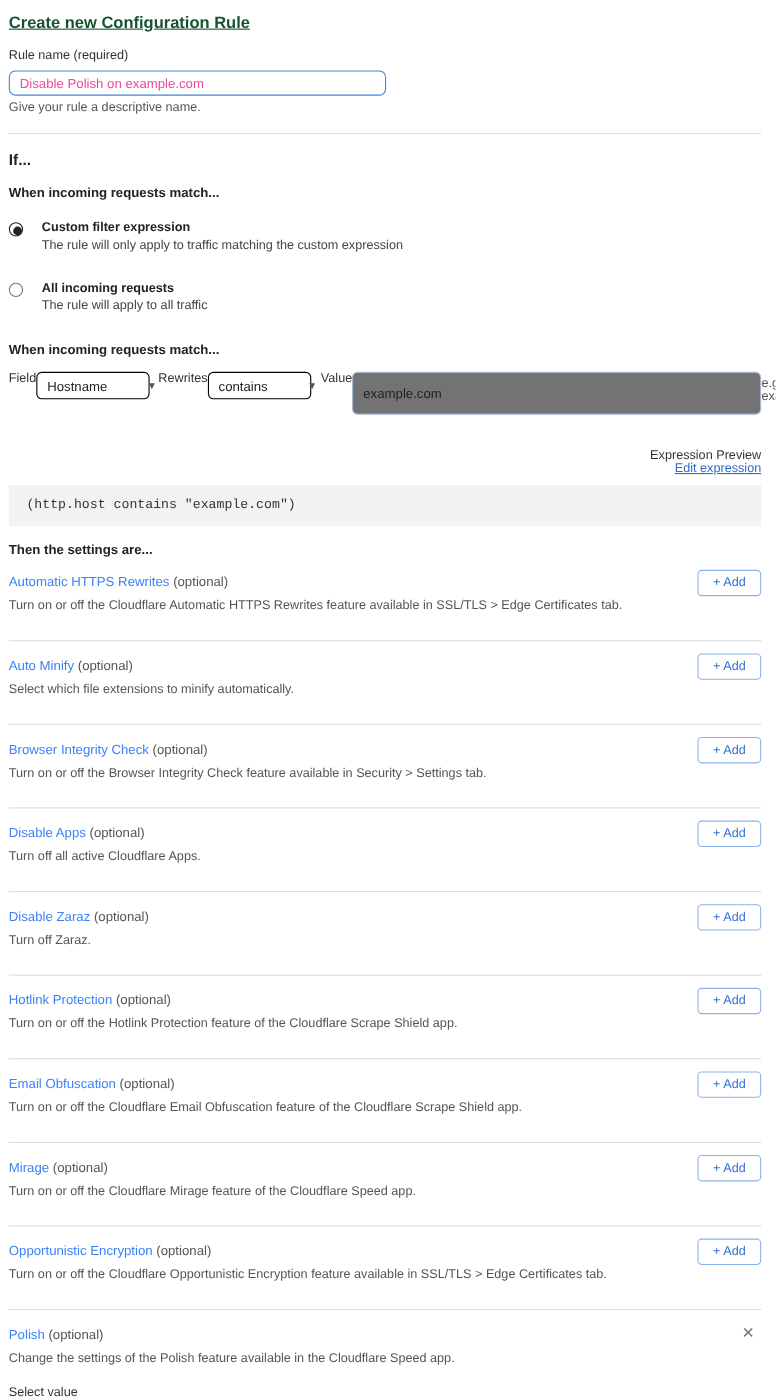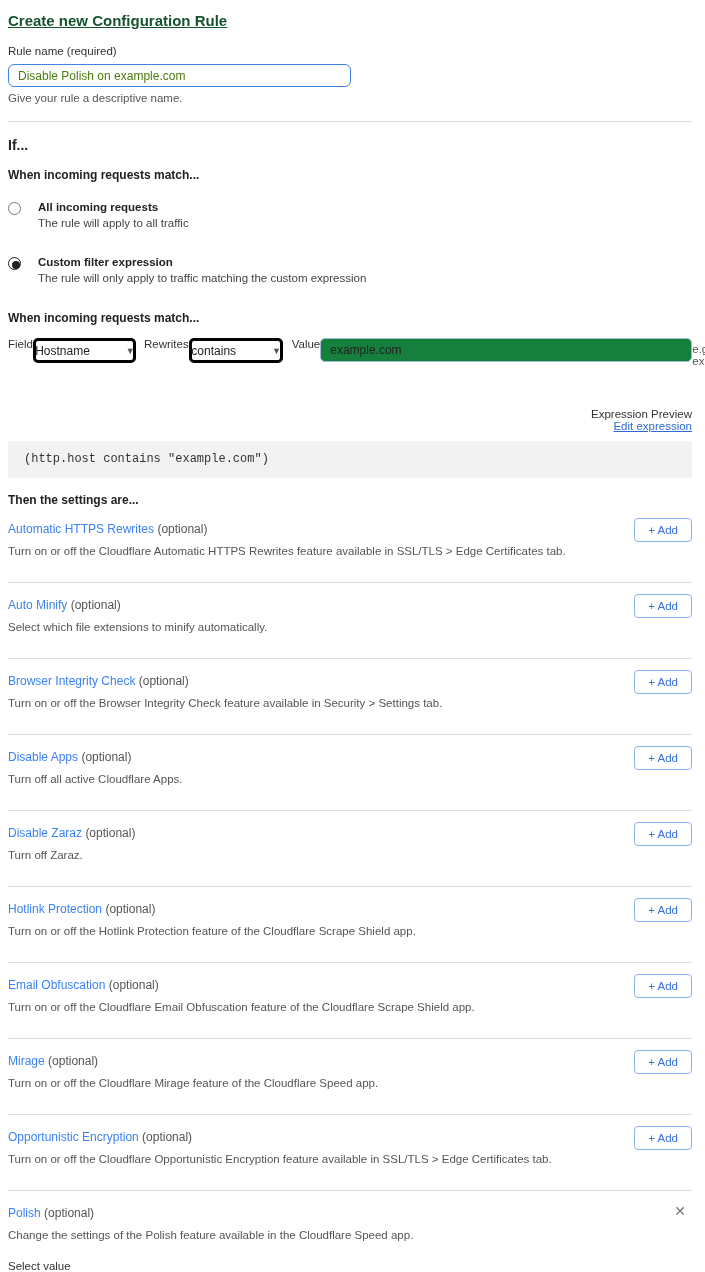--- a/index.html
+++ b/index.html
@@ -24,21 +24,21 @@
   .helper-text { font-size: 11.5px; color: #555; margin-top: 5px; }
 
   .rule-name-block { margin-top: 16px; }
   .rule-name-input {
     margin-top: 7px;
     width: 343px;
     height: 23px;
     padding: 2px 9px;
     font-size: 12px;
     font-family: "Liberation Sans", sans-serif;
-    color: #4d7c0f;
+    color: #ec4899;
     border: 1px solid #3f85e0;
     border-radius: 6px;
     outline: none;
     background: #fff;
     display: block;
   }
 
   .divider { border: none; border-top: 1px solid #dcdcdc; margin: 17px 0 0 0; }
 
   .if-heading { font-size: 14px; font-weight: 700; color: #222; margin-top: 15px; }
@@ -69,46 +69,46 @@
   .radio-label { font-size: 11.5px; font-weight: 700; color: #222; }
   .radio-desc { font-size: 11.5px; color: #444; margin-top: 4px; }
 
   .matcher-heading { margin-top: 27px; }
   .matcher-row { display: flex; align-items: flex-start; margin-top: 13px; }
   .matcher-col { display: flex; flex-direction: row; }
   .matcher-col .small-label { margin-bottom: 6px; }
 
   .select-box {
     height: 25px;
-    border: 3px solid #000000;
+    border: 1px solid #000000;
     border-radius: 5px;
     background: #fff;
     display: flex;
     align-items: center;
-    justify-content: center;
+    justify-content: space-between;
     padding: 0 8px 0 9px;
     font-size: 12px;
     color: #222;
     cursor: pointer;
     gap: 28px;
   }
   .select-caret { font-size: 9px; color: #555; margin-left: 8px; }
 
   .field-select { width: 103px; }
   .operator-select { width: 94px; margin-left: 8px; }
   .operator-wrap { margin-left: 8px; }
   .value-wrap { margin-left: 9px; }
   .value-input {
     width: 390px;
-    height: 24px;
+    height: 39px;
     padding: 0 9px;
     font-size: 12px;
     font-family: "Liberation Sans", sans-serif;
     color: #222;
-    background: #15803d;
+    background: #737373;
     border: 1px solid #a9bad3;
     border-radius: 5px;
     outline: none;
   }
   .andor-btn {
     margin-left: 12px;
     margin-top: 21px;
     height: 23px;
     padding: 0 8px;
     background: #a3a3a3;
@@ -191,32 +191,32 @@
     <input class="rule-name-input" type="text" value="Disable Polish on example.com" style="">
     <div class="helper-text">Give your rule a descriptive name.</div>
   </div>
 
   <hr class="divider">
 
   <div class="if-heading sub-heading" style="font-size:14px;">If...</div>
   <div class="sub-heading">When incoming requests match...</div>
 
   <div class="radio-group">
+    <div class="radio-option selected">
+      <span class="radio-circle"></span>
+      <span class="radio-texts">
+        <div class="radio-label">Custom filter expression</div>
+        <div class="radio-desc">The rule will only apply to traffic matching the custom expression</div>
+      </span>
+    </div>
     <div class="radio-option">
       <span class="radio-circle"></span>
       <span class="radio-texts">
         <div class="radio-label">All incoming requests</div>
         <div class="radio-desc">The rule will apply to all traffic</div>
-      </span>
-    </div>
-    <div class="radio-option selected">
-      <span class="radio-circle"></span>
-      <span class="radio-texts">
-        <div class="radio-label">Custom filter expression</div>
-        <div class="radio-desc">The rule will only apply to traffic matching the custom expression</div>
       </span>
     </div>
   </div>
 
   <div class="sub-heading matcher-heading">When incoming requests match...</div>
 
   <div class="matcher-row">
     <div class="matcher-col">
       <label class="small-label">Field</label>
       <div class="select-box field-select">

